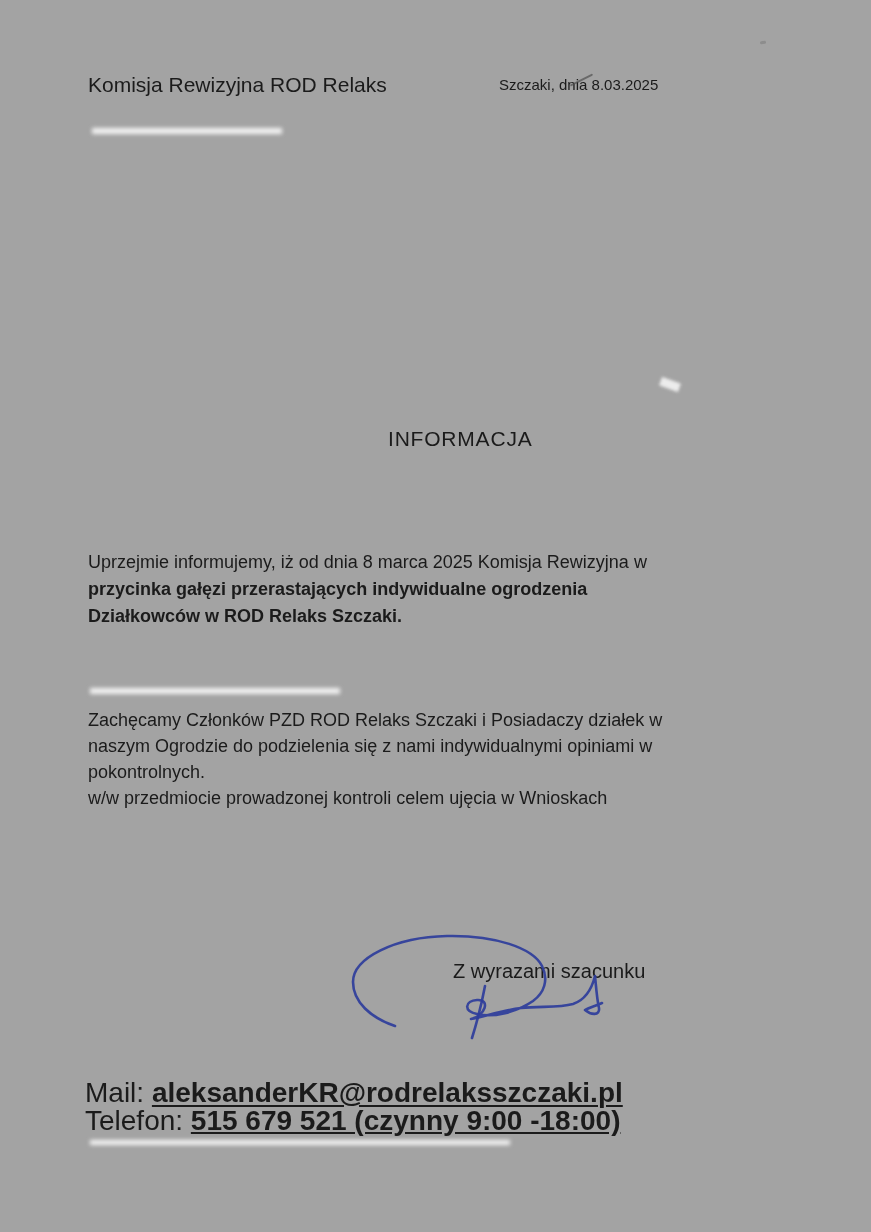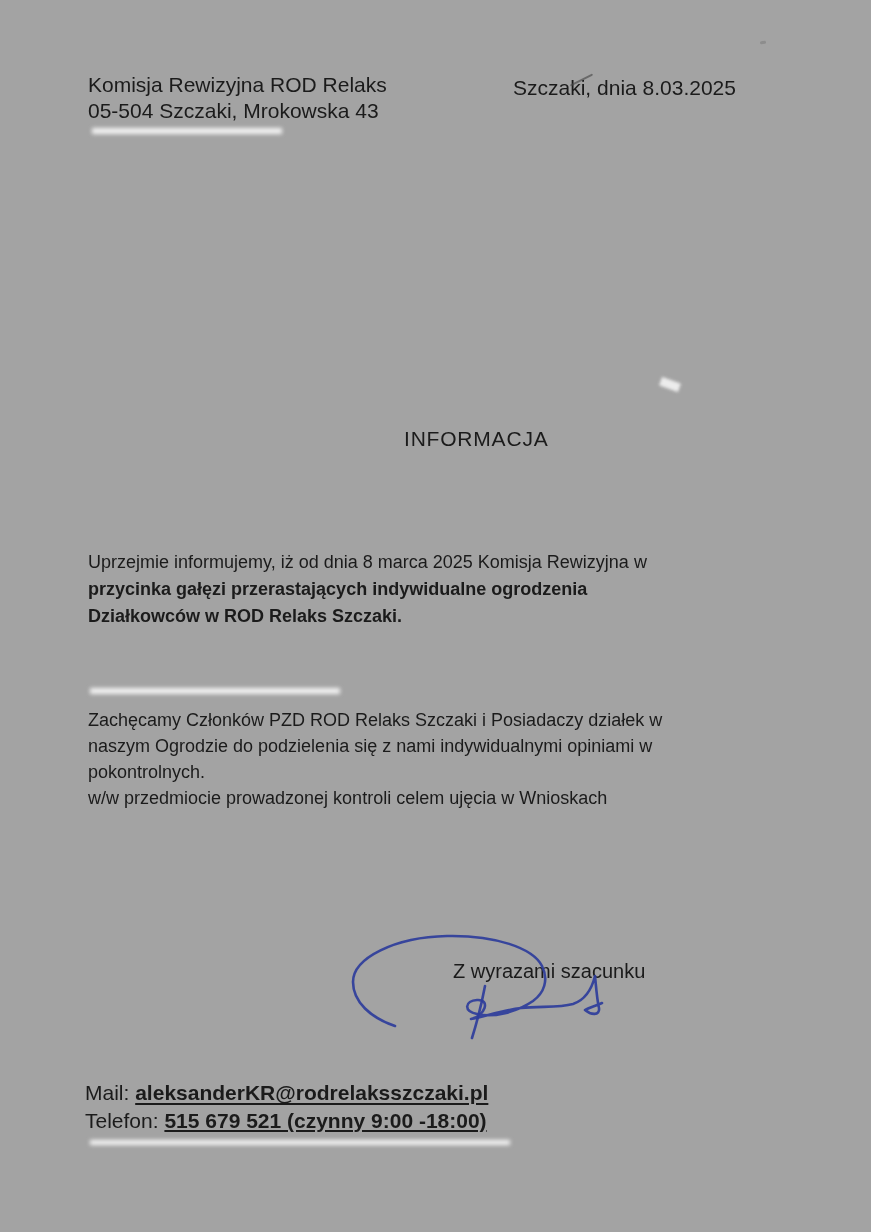--- a/index.html
+++ b/index.html
@@ -22,28 +22,28 @@
   .abs { position: absolute; }
 
   
   .sender {
     left: 88px; top: 72px;
     font-size: 21px;
     line-height: 26px;
     white-space: nowrap;
   }
   .dateline {
-    left: 513px; top: 76px;
-    font-size: 21px;
+    left: 499px; top: 76px;
+    font-size: 15px;
     white-space: nowrap;
   }
 
   
   .doc-title {
-    left: 404px; top: 427px;
+    left: 388px; top: 427px;
     font-size: 21px;
     letter-spacing: 0.8px;
     white-space: nowrap;
   }
 
   
   .para {
     left: 88px;
     font-size: 18px;
     white-space: nowrap;
@@ -60,21 +60,21 @@
     z-index: 2;
   }
   .signature-svg {
     left: 345px; top: 926px;
     z-index: 3;
   }
 
   
   .contact {
     left: 85px; top: 1079px;
-    font-size: 21px;
+    font-size: 28px;
     line-height: 28px;
     white-space: nowrap;
   }
   .contact .mail-address {
     font-weight: bold;
     text-decoration: underline;
     text-decoration-thickness: 2px;
     text-underline-offset: 3px;
   }
   .contact .phone-value { font-weight: bold; text-decoration: underline; }
@@ -107,21 +107,20 @@
     background: #f5f5f5; filter: blur(2px);
   }
 </style>
 </head>
 <body>
 
 <div class="page">
 
   <div class="abs sender">
     <div>Komisja Rewizyjna ROD Relaks</div>
-    <div>05-504 Szczaki, Mrokowska 43</div>
   </div>
 
   <div class="abs dateline">Szczaki, dnia 8.03.2025</div>
 
   <div class="abs doc-title">INFORMACJA</div>
 
   <div class="abs para para-intro">
     <div>Uprzejmie informujemy, iż od dnia 8 marca 2025 Komisja Rewizyjna w</div>
     <div class="bold-line">przycinka gałęzi przerastających indywidualne ogrodzenia</div>
     <div class="bold-line">Działkowców w ROD Relaks Szczaki.</div>

